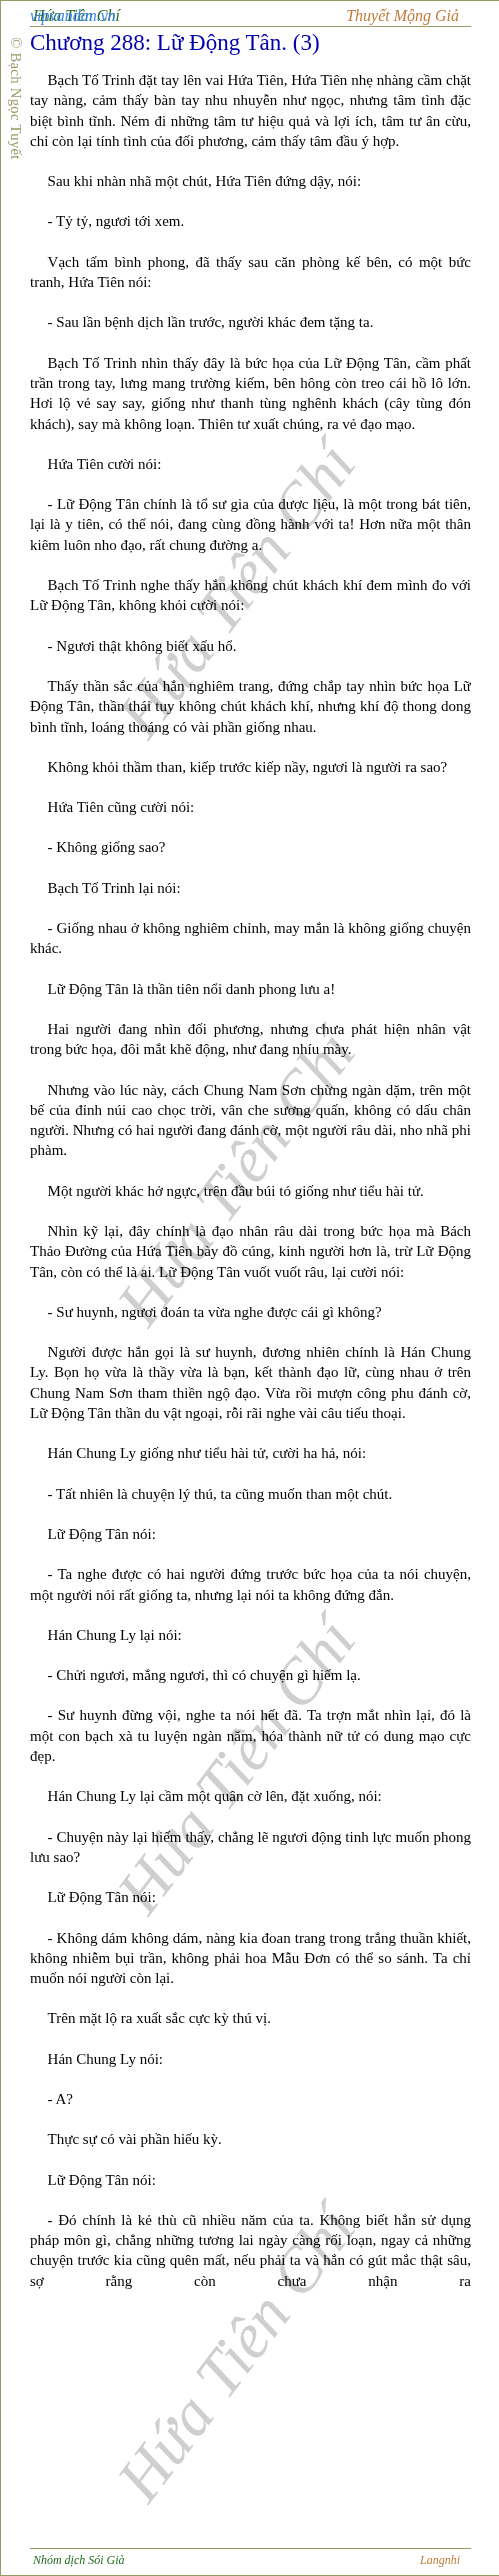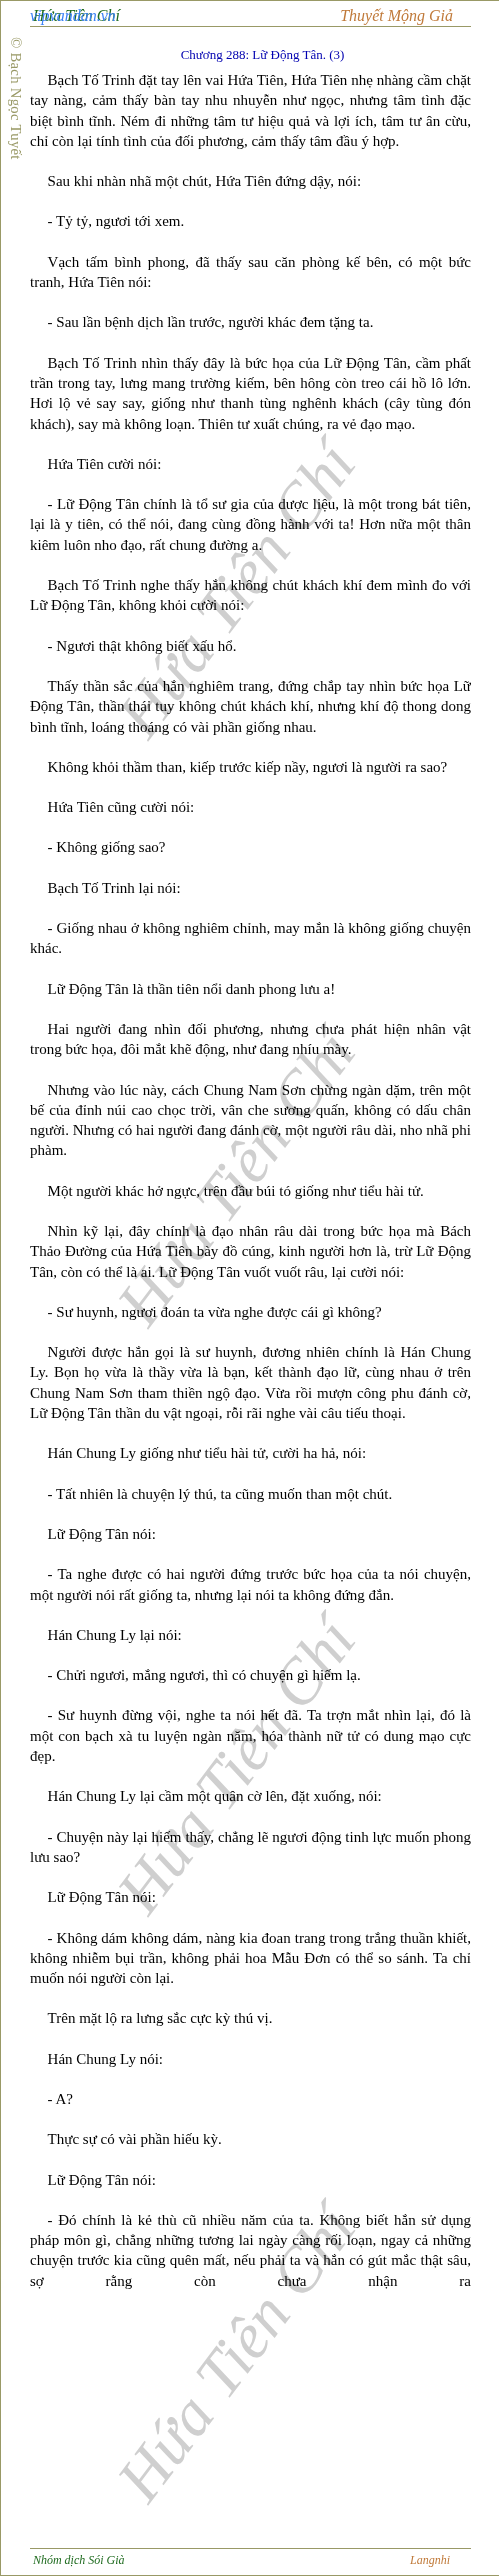--- a/index.html
+++ b/index.html
@@ -14,41 +14,41 @@
       transform-origin: left top; transform: translate(17.6px, 0) rotate(90deg);
       font-size: 14.7px; color: #999966; white-space: nowrap; letter-spacing: 0.3px;
     }
     .header {
       position: absolute; left: 29px; top: 3.5px; width: 441px; height: 21px;
       border-bottom: 1.2px solid #999966;
     }
     .header span { position: absolute; top: 0; font-style: italic; font-size: 16px; line-height: 21px; white-space: nowrap; }
     .h-left { left: 2.9px; color: #1f6b1f; }
     .h-center { left: 0; right: 0; text-align: left; color: #3b82f6; }
-    .h-right { right: 18px; color: #c07a3a; text-align: right; }
+    .h-right { right: 12px; color: #c07a3a; text-align: right; }
     .title {
-      position: absolute; left: 29px; top: 29px; width: 441px; text-align: center;
-      font-size: 13px; line-height: 26px; color: #0000b0; margin: 12px; font-weight: normal;
+      position: absolute; left: 29px; top: 29px; width: 441px; text-align: left;
+      font-size: 23px; line-height: 26px; color: #0000b0; margin: 0; font-weight: normal;
     }
     .content {
       position: absolute; left: 29px; top: 69px; width: 441px; height: 2478px;
       overflow: hidden;
     }
     .content p {
       margin: 0 0 20px 0; font-size: 15px; line-height: 20.3px; color: #000000;
       text-align: justify; text-indent: 17.6px;
     }
     .content p.cut { text-align-last: justify; }
     .footer {
       position: absolute; left: 29px; top: 2547px; width: 441px; height: 23.5px;
       border-top: 1.2px solid #999966;
     }
     .footer span { position: absolute; top: 1.2px; font-style: italic; font-size: 12px; line-height: 21px; white-space: nowrap; }
     .f-left { left: 2.9px; color: #1f6b1f; }
-    .f-right { right: 21px; color: #c07a3a; }
+    .f-right { right: 11px; color: #c07a3a; }
     .watermark {
       position: absolute; width: 376px; left: 47px; text-align: center;
       font-family: "Liberation Serif", "DejaVu Serif", serif; font-style: italic;
       font-size: 64px; line-height: 71px; color: #cfcfcf; white-space: nowrap;
       transform: rotate(-53deg); pointer-events: none; z-index: 0;
     }
     .content { z-index: 1; }
   </style>
 </head>
 <body>
@@ -98,21 +98,21 @@
     <p>- Tất nhiên là chuyện lý thú, ta cũng muốn than một chút.</p>
     <p>Lữ Động Tân nói:</p>
     <p>- Ta nghe được có hai người đứng trước bức họa của ta nói chuyện, một người nói rất giống ta, nhưng lại nói ta không đứng đắn.</p>
     <p>Hán Chung Ly lại nói:</p>
     <p>- Chửi ngươi, mắng ngươi, thì có chuyện gì hiếm lạ.</p>
     <p>- Sư huynh đừng vội, nghe ta nói hết đã. Ta trợn mắt nhìn lại, đó là một con bạch xà tu luyện ngàn năm, hóa thành nữ tử có dung mạo cực đẹp.</p>
     <p>Hán Chung Ly lại cầm một quân cờ lên, đặt xuống, nói:</p>
     <p>- Chuyện này lại hiếm thấy, chẳng lẽ ngươi động tinh lực muốn phong lưu sao?</p>
     <p>Lữ Động Tân nói:</p>
     <p>- Không dám không dám, nàng kia đoan trang trong trắng thuần khiết, không nhiễm bụi trần, không phải hoa Mẫu Đơn có thể so sánh. Ta chỉ muốn nói người còn lại.</p>
-    <p>Trên mặt lộ ra lưng sắc cực kỳ thú vị.</p>
+    <p>Trên mặt lộ ra xuất sắc cực kỳ thú vị.</p>
     <p>Hán Chung Ly nói:</p>
     <p>- A?</p>
     <p>Thực sự có vài phần hiếu kỳ.</p>
     <p>Lữ Động Tân nói:</p>
     <p class="cut">- Đó chính là kẻ thù cũ nhiều năm của ta. Không biết hắn sử dụng pháp môn gì, chẳng những tương lai ngày càng rối loạn, ngay cả những chuyện trước kia cũng quên mất, nếu phải ta và hắn có gút mắc thật sâu, sợ rằng còn chưa nhận ra</p>
   </div>
 
   <div class="footer">
     <span class="f-left">Nhóm dịch Sói Già</span>
     <span class="f-right">Langnhi</span>

